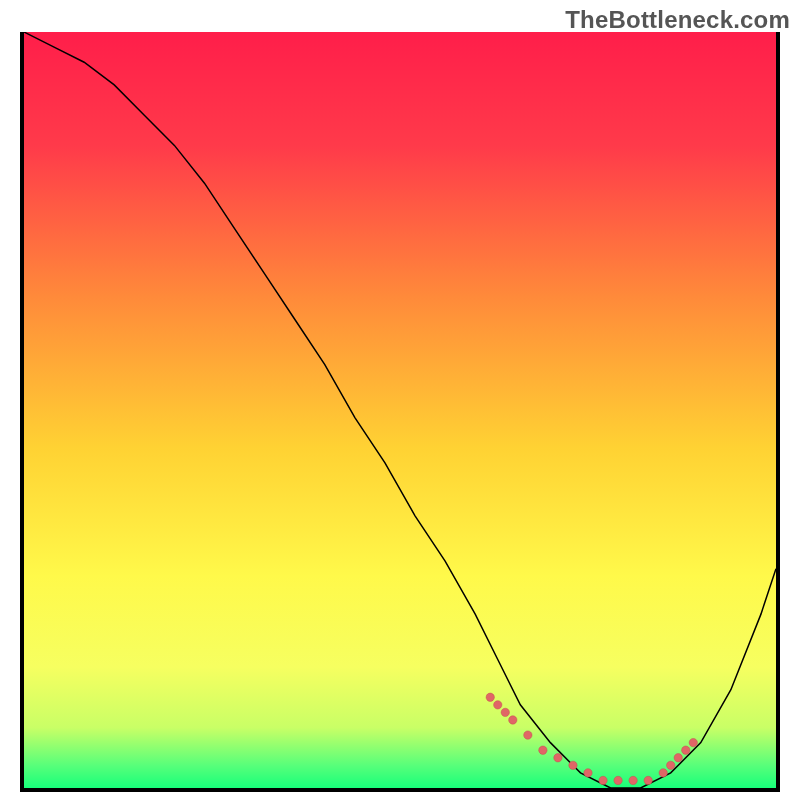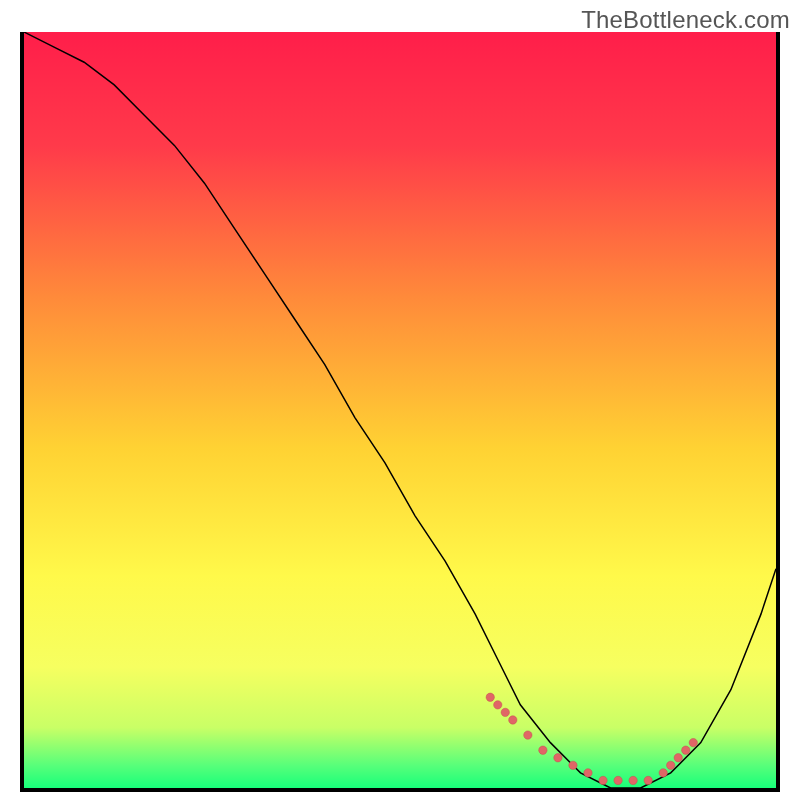--- a/index.html
+++ b/index.html
@@ -8,21 +8,21 @@
     position: relative;
     width: 800px;
     height: 800px;
   }
   .watermark {
     position: absolute;
     top: 6px;
     right: 10px;
     font-family: Arial, Helvetica, sans-serif;
     font-size: 24px;
-    font-weight: normal;
+    font-weight: bold;
     color: #555;
     z-index: 10;
     letter-spacing: 0.2px;
     text-align: center;
   }
   .plot-area {
     position: absolute;
     left: 20px;
     top: 32px;
     width: 760px;

